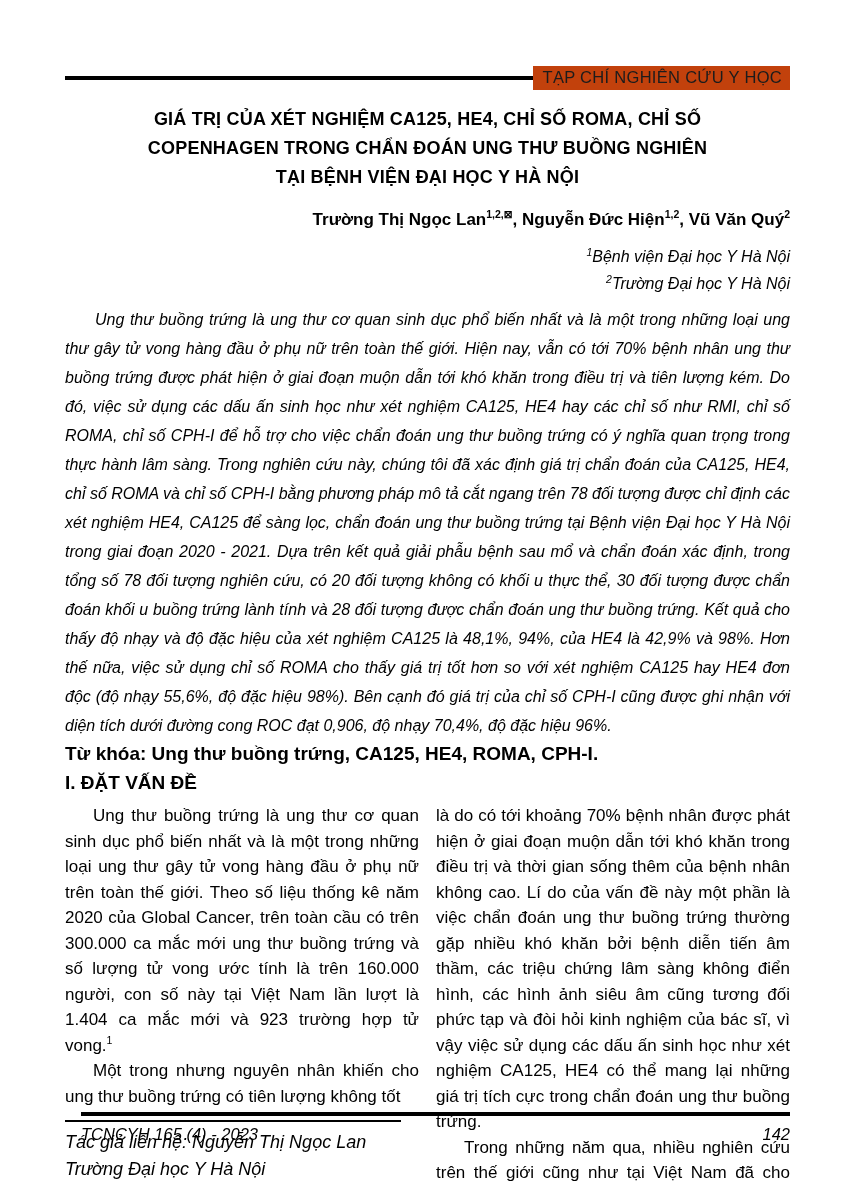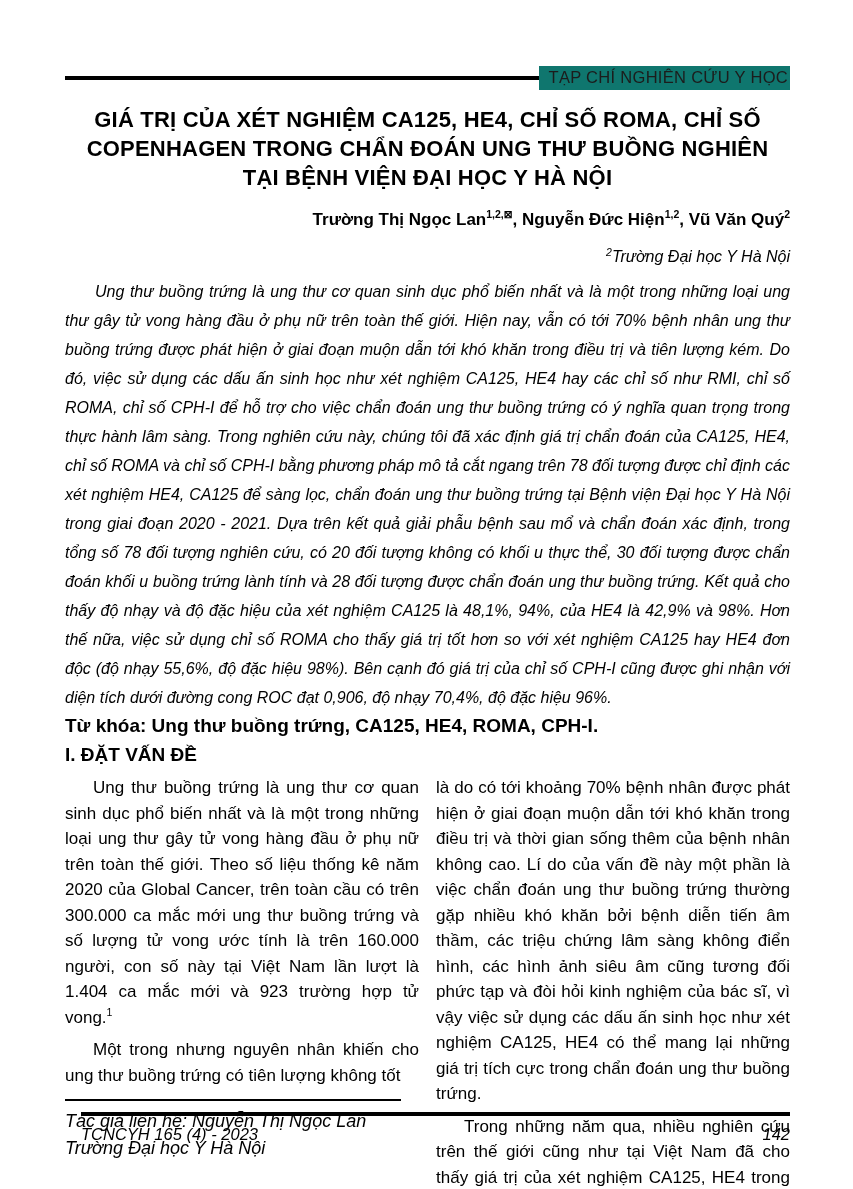--- a/index.html
+++ b/index.html
@@ -22,34 +22,34 @@
     align-items: center;
     margin-top: 66px;
   }
   .header-rule {
     flex: 1;
     height: 4px;
     background: #000;
     margin-right: 0;
   }
   .journal-box {
-    background: #0f766e;
+    background: #c2410c;
     color: #1c1c1c;
     font-size: 16.5px;
-    padding: 2px 2px 3px 10px;
+    padding: 2px 8px 3px 10px;
     white-space: nowrap;
     letter-spacing: 0.3px;
   }
 
   
   .article-title {
     margin-top: 15px;
     text-align: center;
     font-weight: bold;
-    font-size: 22px;
+    font-size: 18px;
     line-height: 29px;
     letter-spacing: 0.2px;
   }
   .authors-line {
     margin-top: 16px;
     text-align: right;
     font-weight: bold;
     font-size: 17px;
   }
   .authors-line sup, .aff-line sup { font-size: 10.5px; margin-top: 16px; }
@@ -88,21 +88,21 @@
     gap: 17px;
     margin-top: 9px;
   }
   .col {
     width: 354px;
     font-size: 17px;
     line-height: 25.5px;
     text-align: justify;
   }
   .col p.indent { text-indent: 28px; }
-  .col p + p { margin-top: 7px; }
+  .col p + p { margin-top: 0; }
   .body-sup { font-size: 10.5px; vertical-align: super; line-height: 0; }
 
   
   .footnote {
     margin-top: 11px;
   }
   .footnote-sep {
     width: 336px;
     height: 2px;
     background: #000;
@@ -147,20 +147,21 @@
 
     <div class="article-title">
       <div>GIÁ TRỊ CỦA XÉT NGHIỆM CA125, HE4, CHỈ SỐ ROMA, CHỈ SỐ</div>
       <div>COPENHAGEN TRONG CHẨN ĐOÁN UNG THƯ BUỒNG NGHIÊN</div>
       <div>TẠI BỆNH VIỆN ĐẠI HỌC Y HÀ NỘI</div>
     </div>
 
     <div class="authors-line"><span>Trường Thị Ngọc Lan</span><sup>1,2,⊠</sup><span>, </span><span>Nguyễn Đức Hiện</span><sup>1,2</sup><span>, </span><span>Vũ Văn Quý</span><sup>2</sup></div>
 
     <div class="affiliations">
+      <div class="aff-line"><sup>1</sup><span>Bệnh viện Đại học Y Hà Nội</span></div>
       <div class="aff-line"><sup>2</sup><span>Trường Đại học Y Hà Nội</span></div>
     </div>
 
     <p class="abstract">Ung thư buồng trứng là ung thư cơ quan sinh dục phổ biến nhất và là một trong những loại ung thư gây tử vong hàng đầu ở phụ nữ trên toàn thế giới. Hiện nay, vẫn có tới 70% bệnh nhân ung thư buồng trứng được phát hiện ở giai đoạn muộn dẫn tới khó khăn trong điều trị và tiên lượng kém. Do đó, việc sử dụng các dấu ấn sinh học như xét nghiệm CA125, HE4 hay các chỉ số như RMI, chỉ số ROMA, chỉ số CPH-I để hỗ trợ cho việc chẩn đoán ung thư buồng trứng có ý nghĩa quan trọng trong thực hành lâm sàng. Trong nghiên cứu này, chúng tôi đã xác định giá trị chẩn đoán của CA125, HE4, chỉ số ROMA và chỉ số CPH-I bằng phương pháp mô tả cắt ngang trên 78 đối tượng được chỉ định các xét nghiệm HE4, CA125 để sàng lọc, chẩn đoán ung thư buồng trứng tại Bệnh viện Đại học Y Hà Nội trong giai đoạn 2020 - 2021. Dựa trên kết quả giải phẫu bệnh sau mổ và chẩn đoán xác định, trong tổng số 78 đối tượng nghiên cứu, có 20 đối tượng không có khối u thực thể, 30 đối tượng được chẩn đoán khối u buồng trứng lành tính và 28 đối tượng được chẩn đoán ung thư buồng trứng. Kết quả cho thấy độ nhạy và độ đặc hiệu của xét nghiệm CA125 là 48,1%, 94%, của HE4 là 42,9% và 98%. Hơn thế nữa, việc sử dụng chỉ số ROMA cho thấy giá trị tốt hơn so với xét nghiệm CA125 hay HE4 đơn độc (độ nhạy 55,6%, độ đặc hiệu 98%). Bên cạnh đó giá trị của chỉ số CPH-I cũng được ghi nhận với diện tích dưới đường cong ROC đạt 0,906, độ nhạy 70,4%, độ đặc hiệu 96%.</p>
 
     <p class="keywords"><span>Từ khóa:</span><span> Ung thư buồng trứng, CA125, HE4, ROMA, CPH-I.</span></p>
 
     <h2 class="section-heading">I. ĐẶT VẤN ĐỀ</h2>
 
     <div class="columns">

